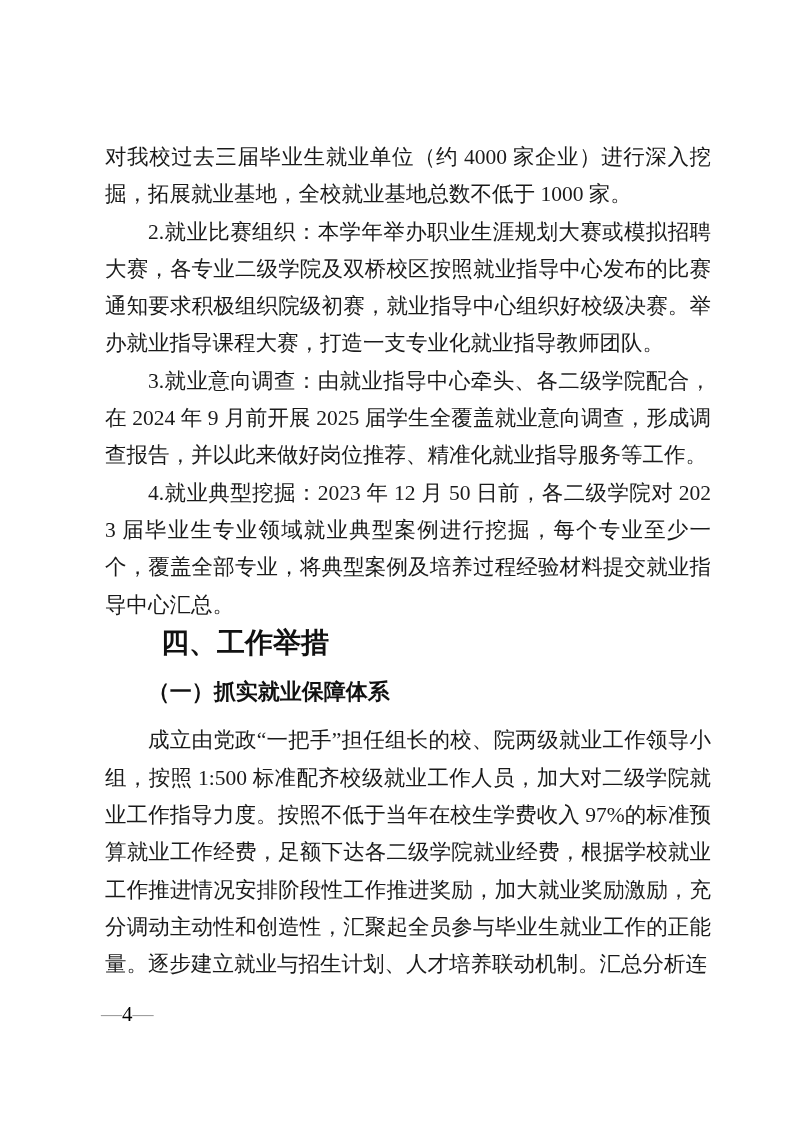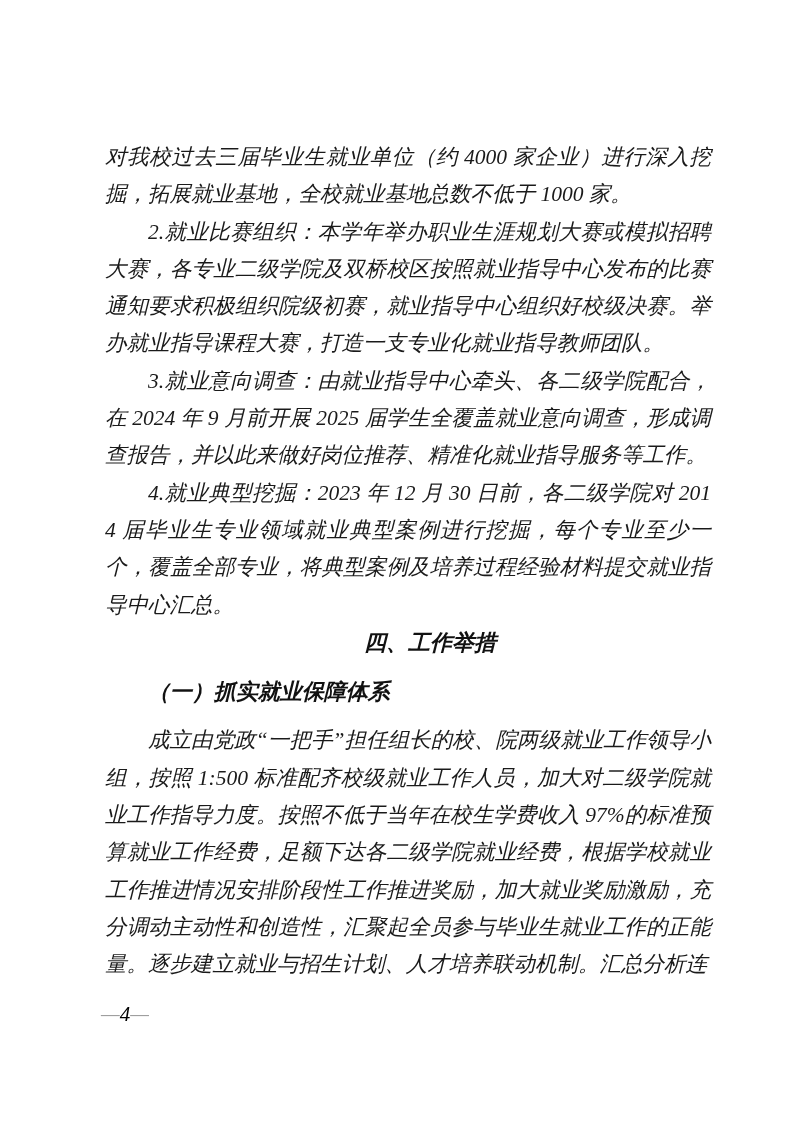--- a/index.html
+++ b/index.html
@@ -12,21 +12,20 @@
     background: #ffffff;
     overflow: hidden;
   }
   .page {
     position: relative;
     width: 793px;
     height: 1122px;
     background: #ffffff;
     font-family: "Liberation Serif", "DejaVu Serif", serif;
     color: #1a1a1a;
-    font-style: italic;
   }
   .content {
     position: absolute;
     left: 105px;
     top: 139px;
     width: 606px;
   }
   .para {
     margin: 0;
     font-size: 21.5px;
@@ -37,27 +36,26 @@
     word-break: break-all;
   }
   .para.indent {
     text-indent: 2em;
   }
   .para.continued {
     text-indent: 0;
   }
   .heading-1 {
     margin: 0;
-    font-size: 22px;
+    font-size: 28px;
     line-height: 37.3px;
     font-weight: bold;
     text-indent: 2em;
     font-family: "Liberation Sans", "DejaVu Sans", sans-serif;
     color: #111111;
-    text-align: center;
   }
   .heading-2 {
     margin: 12px;
     font-size: 22px;
     line-height: 37.3px;
     font-weight: bold;
     text-indent: 1.4em;
     font-family: "Liberation Serif", "DejaVu Serif", serif;
     color: #111111;
   }
@@ -78,21 +76,21 @@
   }
 </style>
 </head>
 <body>
 
 <div class="page">
   <div class="content">
     <p class="para continued">对我校过去三届毕业生就业单位（约 4000 家企业）进行深入挖掘，拓展就业基地，全校就业基地总数不低于 1000 家。</p>
     <p class="para indent">2.就业比赛组织：本学年举办职业生涯规划大赛或模拟招聘大赛，各专业二级学院及双桥校区按照就业指导中心发布的比赛通知要求积极组织院级初赛，就业指导中心组织好校级决赛。举办就业指导课程大赛，打造一支专业化就业指导教师团队。</p>
     <p class="para indent">3.就业意向调查：由就业指导中心牵头、各二级学院配合，在 2024 年 9 月前开展 2025 届学生全覆盖就业意向调查，形成调查报告，并以此来做好岗位推荐、精准化就业指导服务等工作。</p>
-    <p class="para indent">4.就业典型挖掘：2023 年 12 月 30 日前，各二级学院对 2014 届毕业生专业领域就业典型案例进行挖掘，每个专业至少一个，覆盖全部专业，将典型案例及培养过程经验材料提交就业指导中心汇总。</p>
+    <p class="para indent">4.就业典型挖掘：2023 年 12 月 50 日前，各二级学院对 2023 届毕业生专业领域就业典型案例进行挖掘，每个专业至少一个，覆盖全部专业，将典型案例及培养过程经验材料提交就业指导中心汇总。</p>
     <h2 class="heading-1">四、工作举措</h2>
     <h3 class="heading-2">（一）抓实就业保障体系</h3>
     <p class="para indent">成立由党政“一把手”担任组长的校、院两级就业工作领导小组，按照 1:500 标准配齐校级就业工作人员，加大对二级学院就业工作指导力度。按照不低于当年在校生学费收入 97%的标准预算就业工作经费，足额下达各二级学院就业经费，根据学校就业工作推进情况安排阶段性工作推进奖励，加大就业奖励激励，充分调动主动性和创造性，汇聚起全员参与毕业生就业工作的正能量。逐步建立就业与招生计划、人才培养联动机制。汇总分析连</p>
   </div>
 
   <div class="footer">
     <span class="dash">—</span><span class="num">4</span><span class="dash">—</span>
   </div>
 </div>
 

